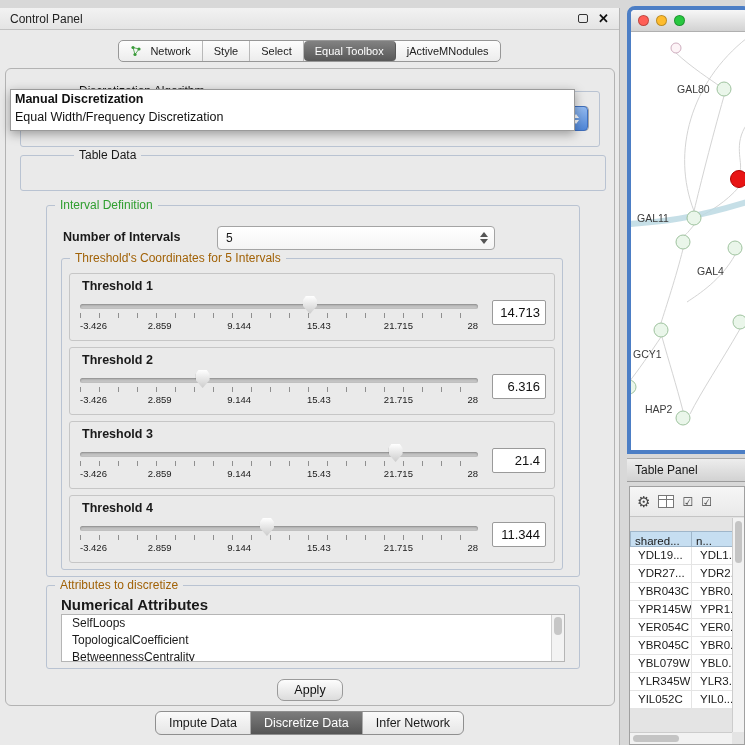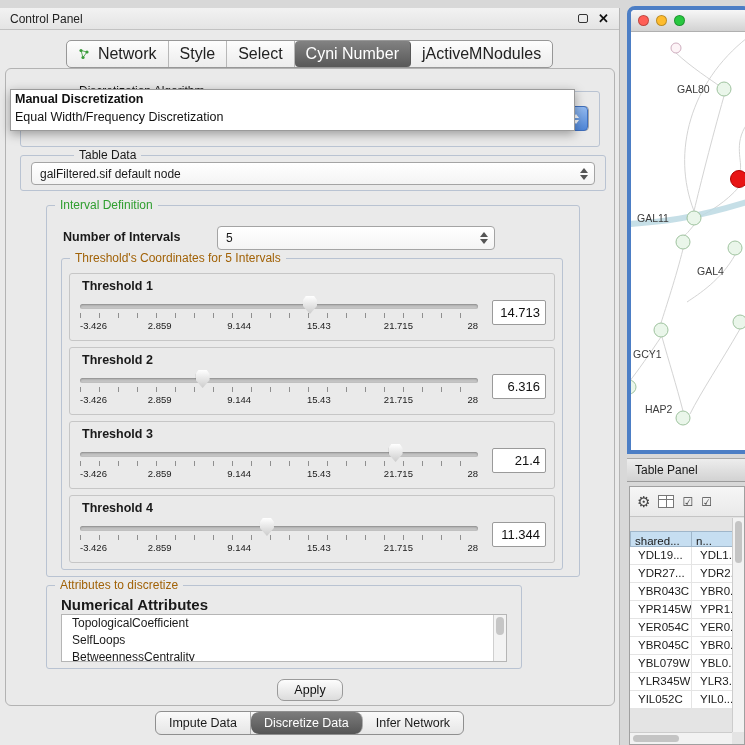--- a/index.html
+++ b/index.html
@@ -9,21 +9,21 @@
   
   .left-pane { position:absolute; left:0; top:8px; width:620px; height:745px; background:#eaeaea; border-right:1px solid #b5b5b5; }
   .cp-titlebar { height:22px; display:flex; align-items:center; padding:0 10px; background:linear-gradient(#f2f2f2,#e4e4e4); border-bottom:1px solid #c2c2c2; }
   .cp-title { font-size:12px; color:#222; }
   .cp-controls { margin-left:auto; display:flex; align-items:center; gap:10px; }
   .float-icon { width:10px; height:9px; border:1.5px solid #333; border-radius:2px; display:inline-block; }
   .close-x { font-size:13px; font-weight:bold; color:#111; cursor:default; line-height:1; }
 
   .top-tabs { position:absolute; left:0; right:0; top:32px; display:flex; justify-content:center; }
   .seg { display:inline-flex; border:1px solid #979797; border-radius:5px; background:linear-gradient(#fdfdfd,#ececec); overflow:hidden; }
-  .seg .tab { padding:4px 11px; font-size:16px; color:#222; border-right:1px solid #b8b8b8; display:flex; align-items:center; gap:8px; white-space:nowrap; }
+  .seg .tab { padding:4px 11px; font-size:11px; color:#222; border-right:1px solid #b8b8b8; display:flex; align-items:center; gap:8px; white-space:nowrap; }
   .seg .tab:last-child { border-right:none; }
   .seg .tab.active { background:linear-gradient(#828282,#585858); color:#fff; border-radius:4px; border-right-color:#585858; }
 
   .content { position:absolute; left:5px; top:60px; width:610px; height:638px; border:1px solid #b3b3b3; border-radius:6px; background:#eaeaea; }
 
   
   .group { position:absolute; border:1px solid #b9c3d2; border-radius:3px; }
   .legend { position:absolute; top:-8px; left:8px; background:#eaeaea; padding:0 5px; font-size:12px; white-space:nowrap; }
   .legend.green { color:#2f9e2f; }
   .legend.blue { color:#a16207; }
@@ -67,34 +67,34 @@
            clip-path:polygon(20% 0,80% 0,100% 22%,100% 55%,50% 100%,0 55%,0 22%);
            filter:drop-shadow(0 1px 1px rgba(0,0,0,0.45)); }
   .ticks { position:absolute; left:2px; right:2px; top:19px; height:5px;
            background-image:repeating-linear-gradient(to right,#8f8f8f 0,#8f8f8f 1px,transparent 1px,transparent 19px); }
   .tick-labels { position:absolute; left:2px; right:2px; top:26px; height:13px; }
   .tl { position:absolute; font-size:9.5px; color:#1a1a1a; transform:translateX(-50%); white-space:nowrap; }
   .tl.first { transform:none; }
   .tl.last { transform:translateX(-100%); }
   .thr-value { width:54px; height:25px; margin-top:6px; border:1px solid #9a9a9a; border-radius:2px; background:#fff; font-family:"Liberation Sans",sans-serif; font-size:13px; text-align:right; padding-right:5px; color:#111; }
 
-  .attr-group { left:40px; top:516px; width:476px; height:84px; }
+  .attr-group { left:40px; top:516px; width:534px; height:84px; }
   .attr-sub { position:absolute; left:14px; top:10px; font-weight:bold; font-size:15px; }
   .listbox { position:absolute; left:14px; right:14px; top:28px; height:48px; background:#fff; border:1px solid #b5b5b5; overflow:hidden; }
   .listbox .item { font-size:12px; line-height:17px; padding-left:10px; white-space:nowrap; }
   .vscroll { position:absolute; right:0; top:0; bottom:0; width:13px; background:#f3f3f3; border-left:1px solid #cfcfcf; }
   .vscroll .vthumb { position:absolute; left:2px; right:2px; top:2px; height:18px; background:#c6c6c6; border-radius:5px; }
 
   .apply-btn { position:absolute; left:50%; transform:translateX(-50%); top:610px; width:66px; height:22px; border:1px solid #9a9a9a; border-radius:7px; background:linear-gradient(#fdfdfd,#dcdcdc); font-family:"Liberation Sans",sans-serif; font-size:12.5px; color:#111; }
 
   .bottom-tabs { position:absolute; left:0; right:0; top:703px; display:flex; justify-content:center; }
   .bseg { display:inline-flex; border:1px solid #8f8f8f; border-radius:6px; background:linear-gradient(#fafafa,#e6e6e6); overflow:hidden; }
   .bseg .tab { padding:4px 13px; font-size:12.5px; border-right:1px solid #ababab; white-space:nowrap; }
   .bseg .tab:last-child { border-right:none; }
-  .bseg .tab.active { background:linear-gradient(#7c7c7c,#555555); color:#fff;border-radius:8px; }
+  .bseg .tab.active { background:linear-gradient(#7c7c7c,#555555); color:#fff; }
 
   
   .right-pane { position:absolute; left:621px; top:0; width:124px; height:745px; background:#d8d8d8; }
   .net-window { position:absolute; left:6px; top:6px; width:124px; height:448px; border:4px solid #4c7ec5; border-radius:8px 8px 0 0; overflow:hidden; background:#fff; }
   .net-titlebar { height:22px; background:linear-gradient(#f7f7f7,#d2d2d2); border-bottom:1px solid #b0b0b0; display:flex; align-items:center; padding-left:7px; gap:7px; }
   .tl-dot { width:11px; height:11px; border-radius:50%; border:1px solid rgba(0,0,0,0.25); }
   .net-canvas { position:relative; width:100%; height:418px; background:#fff; }
 
   .tp-header { position:absolute; left:6px; top:458px; width:118px; height:24px; background:linear-gradient(#ededed,#d2d2d2); border-top:1px solid #aaa; border-bottom:1px solid #9c9c9c; line-height:23px; padding-left:8px; font-size:12px; }
   .tp-body { position:absolute; left:8px; top:486px; width:116px; height:259px; background:#e4e4e4; border:1px solid #a0a0a0; }
@@ -144,21 +144,21 @@
           </svg>
         <span>Network</span>
       </div>
       <div class="tab">
           <span>Style</span>
         </div>
       <div class="tab">
           <span>Select</span>
         </div>
       <div class="tab active">
-          <span>Cyni Number</span>
+          <span>Equal Toolbox</span>
         </div>
       <div class="tab">
           <span>jActiveMNodules</span>
         </div>
     </div>
   </div>
 
   <div class="content">
 
     <div class="group algo-group">
@@ -166,27 +166,20 @@
       <div class="combo algo-combo">
         <span class="blue-cap">
             <i class="up"></i>
             <i class="dn"></i>
           </span>
       </div>
     </div>
 
     <div class="group tdata-group">
       <span class="legend black">Table Data</span>
-      <div class="combo tdata-combo">
-        <span>galFiltered.sif default node</span>
-        <span class="spin">
-            <i class="up"></i>
-            <i class="dn"></i>
-          </span>
-      </div>
     </div>
 
     <div class="group interval-group">
       <span class="legend green">Interval Definition</span>
 
       <span class="noi-label">Number of Intervals</span>
       <div class="combo noi-combo">
         <span>5</span>
         <span class="spin">
             <i class="up"></i>
@@ -277,22 +270,22 @@
           </div>
         </div>
 
       </div>
     </div>
 
     <div class="group attr-group">
       <span class="legend blue">Attributes to discretize</span>
       <span class="attr-sub">Numerical Attributes</span>
       <div class="listbox">
+        <div class="item">SelfLoops</div>
         <div class="item">TopologicalCoefficient</div>
-        <div class="item">SelfLoops</div>
         <div class="item">BetweennessCentrality</div>
         <div class="vscroll">
             <div class="vthumb"></div>
           </div>
       </div>
     </div>
 
     <button class="apply-btn">Apply</button>
   </div>
 

